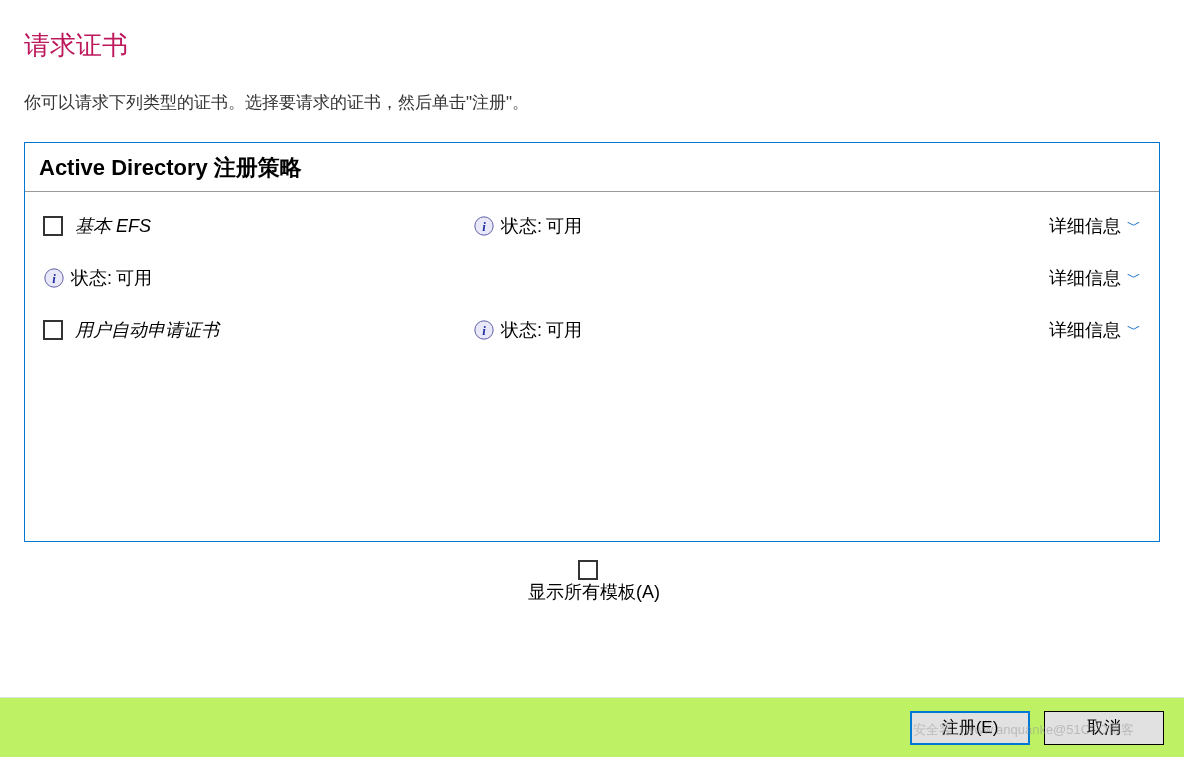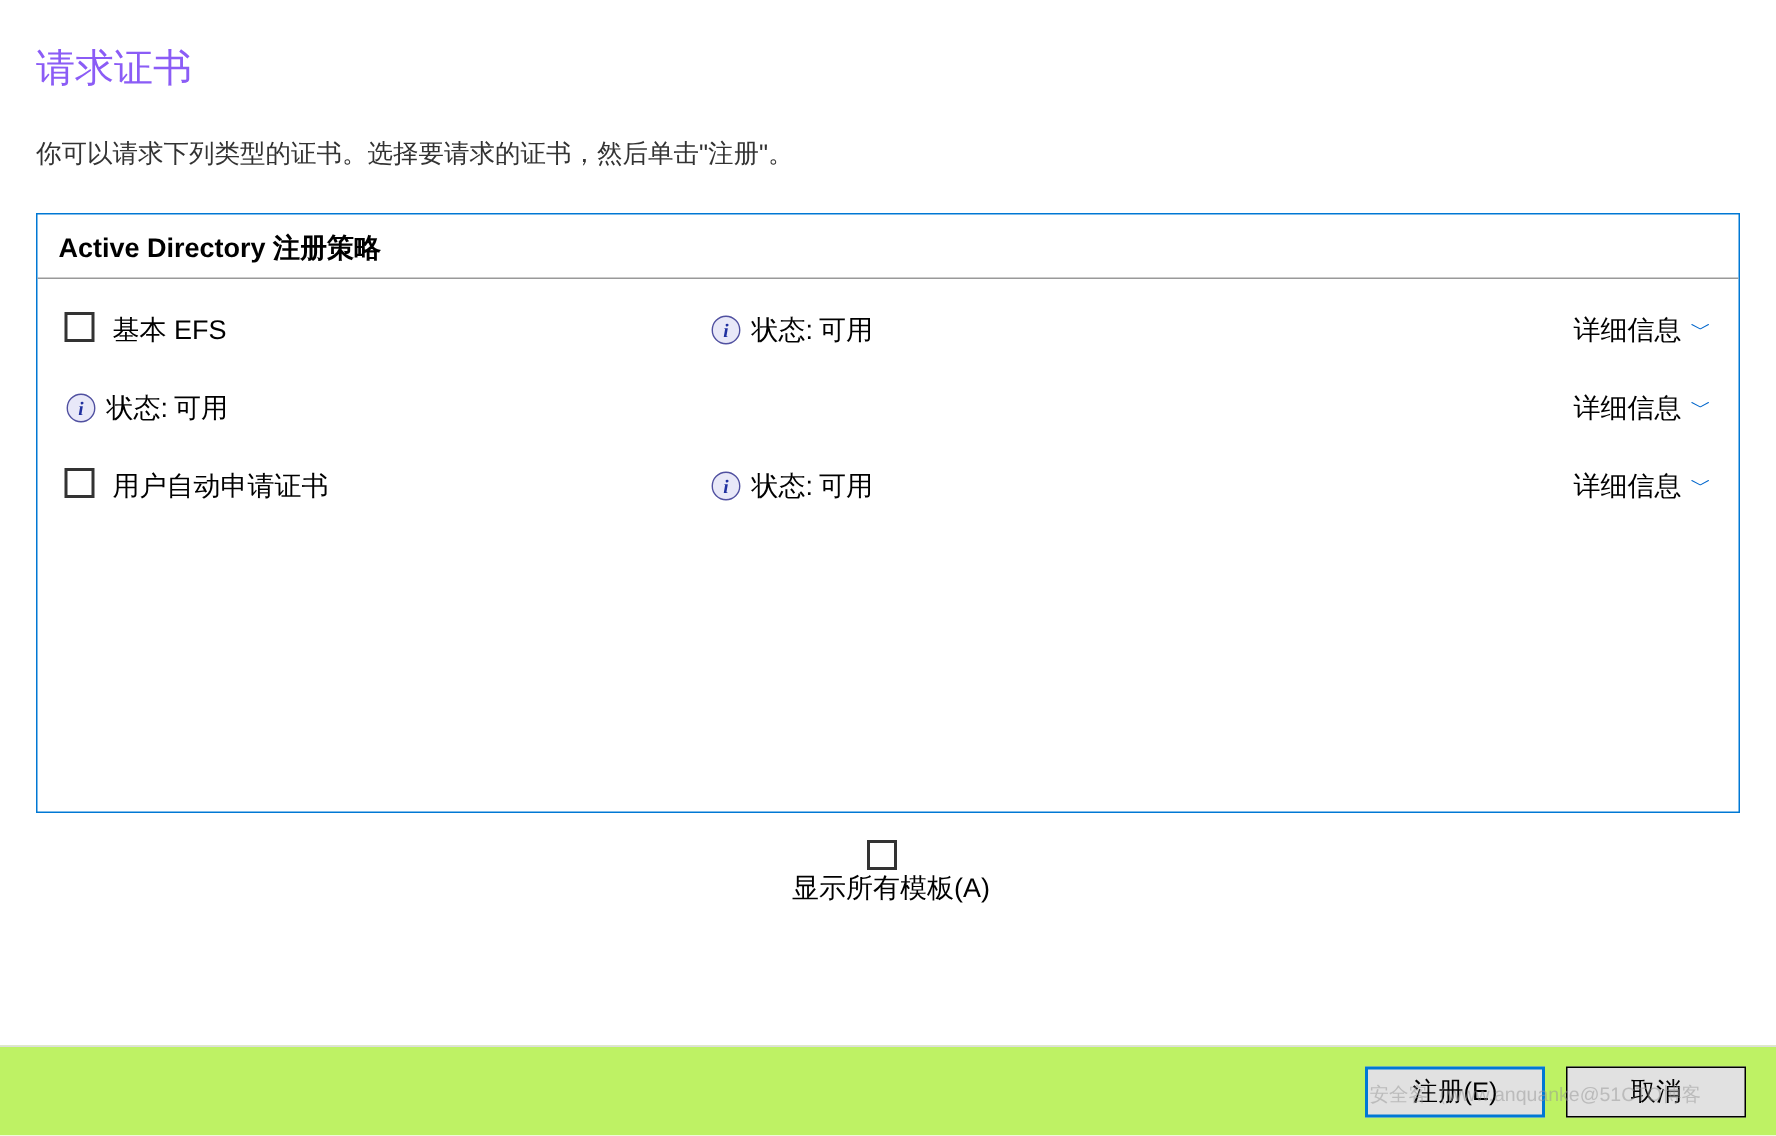--- a/index.html
+++ b/index.html
@@ -14,53 +14,55 @@
       color: #000;
       width: 1184px;
       height: 757px;
       position: relative;
       overflow: hidden;
     }
     .main-content {
       padding: 28px 24px 0 24px;
     }
     .page-title {
-      color: #8b5cf6;
+      color: #be185d;
       font-size: 26px;
       font-weight: 400;
       margin-bottom: 28px;
     }
     .description {
       font-size: 17px;
       color: #333;
       margin-bottom: 28px;
     }
     .policy-box {
       border: 1px solid #0078d4;
       height: 400px;
       margin-bottom: 18px;
     }
     .policy-header {
       font-weight: bold;
-      font-size: 18px;
+      font-size: 22px;
       padding: 10px 14px 8px 14px;
       border-bottom: 1px solid #999;
     }
     .cert-list {
       padding: 8px 18px;
     }
     .cert-row {
       display: flex;
       align-items: center;
       padding: 14px 0;
       font-size: 18px;
     }
     .cert-name-col {
       display: flex;
+      align-items: center;
       width: 430px;
+      font-style: italic;
     }
     .checkbox {
       width: 20px;
       height: 20px;
       border: 2px solid #333;
       margin-right: 12px;
       display: inline-flex;
       align-items: center;
       justify-content: center;
       flex-shrink: 0;

